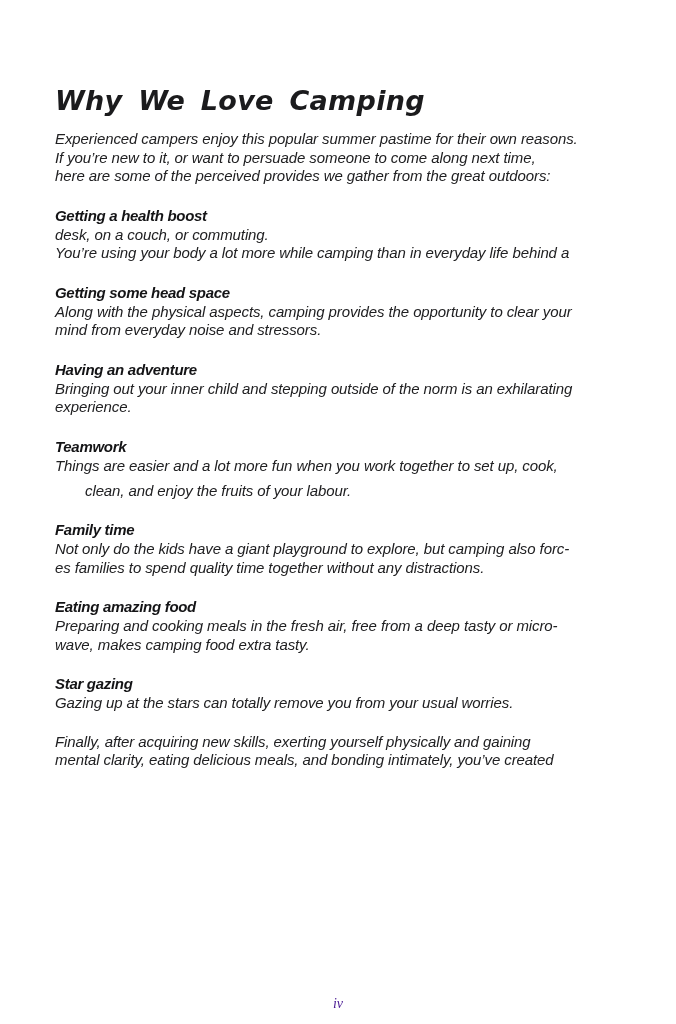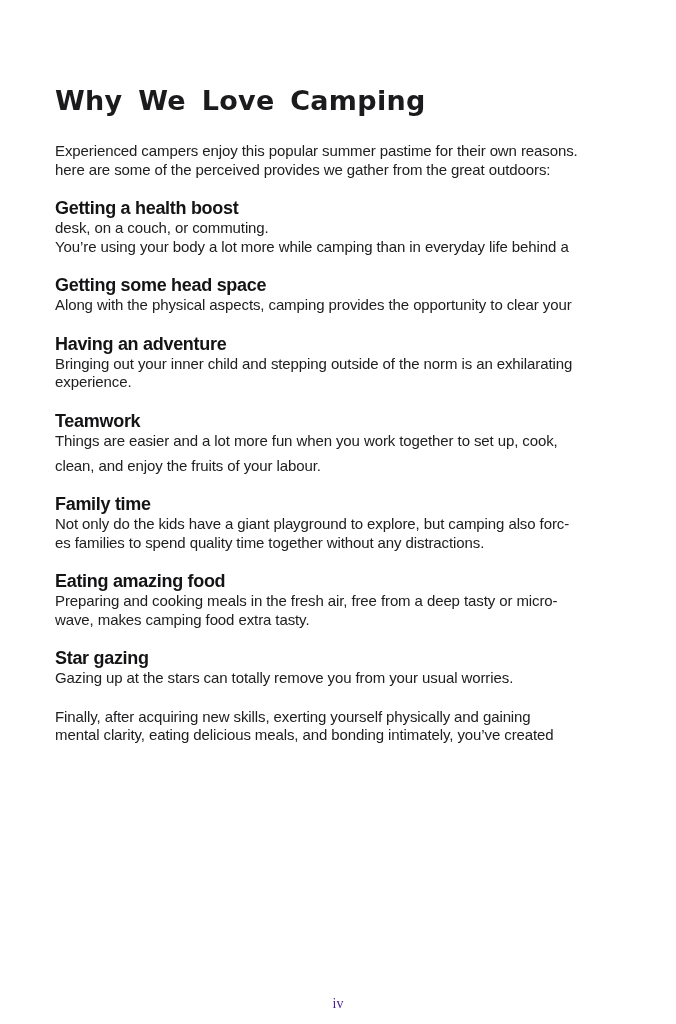--- a/index.html
+++ b/index.html
@@ -7,62 +7,64 @@
     padding: 0;
     background: #ffffff;
   }
   .page {
     position: relative;
     width: 676px;
     height: 1024px;
     background: #ffffff;
     overflow: hidden;
     color: #1e1e20;
+    font-style: italic;
   }
   .content {
     position: absolute;
     top: 0;
     left: 55px;
     width: 566px;
   }
   .title {
     margin: 0;
     padding-top: 84px;
     font-family: "DejaVu Sans", sans-serif;
     font-weight: 700;
     font-size: 27px;
     line-height: 34px;
     letter-spacing: 0.3px;
     word-spacing: 6px;
     color: #1b1b1d;
   }
   .intro {
-    margin-top: 24px;
+    margin-top: 12px;
   }
   .body-line {
     font-family: "Liberation Sans", sans-serif;
     font-size: 15px;
     line-height: 18.5px;
     color: #202022;
     letter-spacing: -0.1px;
   }
   .section {
     margin-top: 20px;
   }
   .section-heading {
     margin: 12px 0 1px 0;
     font-family: "Liberation Sans", sans-serif;
     font-weight: 700;
-    font-size: 18px;
+    font-size: 15px;
     line-height: 19px;
     letter-spacing: -0.3px;
     color: #141416;
   }
   .gap-top {
     margin-top: 6.5px;
+    margin-left: 30px;
   }
   .page-number {
     position: absolute;
     bottom: 12px;
     left: 0;
     width: 100%;
     text-align: center;
     font-family: "Liberation Serif", serif;
     font-size: 14px;
     color: #4c1d95;
@@ -71,32 +73,34 @@
 </head>
 <body>
 
 <div class="page">
   <div class="content">
 
     <h1 class="title">Why We Love Camping</h1>
 
     <div class="intro">
       <div class="body-line">Experienced campers enjoy this popular summer pastime for their own reasons.</div>
+      <div class="body-line">If you’re new to it, or want to persuade someone to come along next time,</div>
       <div class="body-line">here are some of the perceived provides we gather from the great outdoors:</div>
     </div>
 
     <div class="section">
       <h2 class="section-heading">Getting a health boost</h2>
       <div class="body-line">desk, on a couch, or commuting.</div>
       <div class="body-line">You’re using your body a lot more while camping than in everyday life behind a</div>
     </div>
 
     <div class="section">
       <h2 class="section-heading">Getting some head space</h2>
       <div class="body-line">Along with the physical aspects, camping provides the opportunity to clear your</div>
+      <div class="body-line">mind from everyday noise and stressors.</div>
     </div>
 
     <div class="section">
       <h2 class="section-heading">Having an adventure</h2>
       <div class="body-line">Bringing out your inner child and stepping outside of the norm is an exhilarating</div>
       <div class="body-line">experience.</div>
     </div>
 
     <div class="section">
       <h2 class="section-heading">Teamwork</h2>

